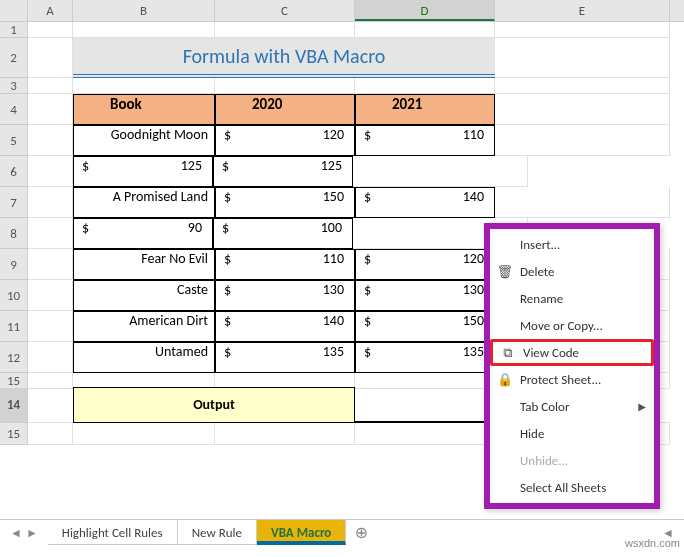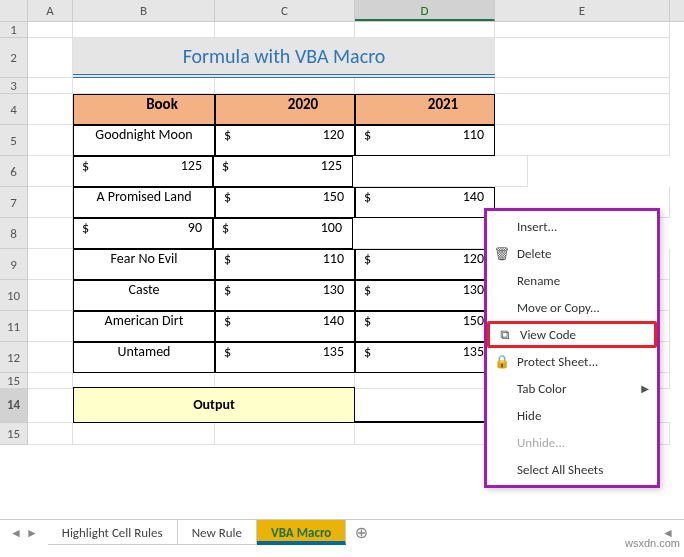--- a/index.html
+++ b/index.html
@@ -23,25 +23,25 @@
     .col-c { width: 140px; }
     .col-d { width: 140px; }
     .col-e { width: 175px; }
     
     
     .title-cell { background: #e5e5e5; border-bottom: 4px double #2e75b6; text-align: center; font-size: 20px; color: #2e75b6; font-weight: 400; line-height: 36px; }
     .row-title { height: 40px; }
     .row-title .row-h { line-height: 40px; }
     
     
-    .th { background: #f4b183; border: 1px solid #000; font-weight: bold; text-align: center; font-size: 15px; padding-left: 36px; }
+    .th { background: #f4b183; border: 1px solid #000; font-weight: bold; font-size: 15px; padding-left: 36px; }
     
     
     .td { border: 1px solid #000; font-size: 14px; padding: 0 6px; }
-    .td-book { text-align: center; }
+    .td-book { text-align: right; }
     .td-money { display: flex; }
     .td-money .dollar { flex: 0 0 auto; padding-left: 2px; }
     .td-money .val { flex: 1; text-align: right; padding-right: 4px; }
     
     
     .output-label { background: #ffffcc; border: 1px solid #000; font-weight: bold; text-align: center; }
     .output-val { border: 1px solid #000; }
     .row-output { height: 34px; align-items: flex-end; }
     .row-output .row-h { line-height: 34px; font-weight: bold; background: #d2d2d2; }
     .row-output .output-label { line-height: 34px; }
@@ -56,21 +56,21 @@
     .tabs-bar { position: absolute; bottom: 12px; left: 0; right: 0; height: 26px; background: #fff; border-top: 1px solid #ccc; display: flex; align-items: center; }
     .tab-nav { display: flex; gap: 4px; padding: 0 10px; color: #888; }
     .tab-nav span { font-size: 12px; cursor: default; }
     .tabs { display: flex; height: 100%; }
     .tab { padding: 0 14px; line-height: 26px; border-right: 1px solid #ccc; font-size: 13px; color: #444; background: #fff; border-bottom: 1px solid #ccc; }
     .tab.active { background: #eab308; color: #217346; font-weight: bold; border-bottom: 4px solid #0369a1; }
     .add-tab { width: 30px; text-align: center; line-height: 26px; color: #888; border: 1px solid transparent; font-size: 16px; }
     .tab-scroll { margin-left: auto; padding-right: 10px; color: #888; font-size: 12px; }
     
     
-    .context-menu { position: absolute; left: 484px; top: 208px; width: 176px; background: #fff; border: 3px solid #a21caf; box-shadow: 2px 2px 6px rgba(0,0,0,0.2); font-size: 13px; padding: 2px 0; }
+    .context-menu { position: absolute; left: 484px; top: 223px; width: 176px; background: #fff; border: 6px solid #a21caf; box-shadow: 2px 2px 6px rgba(0,0,0,0.2); font-size: 13px; padding: 2px 0; }
     .menu-item { display: flex; align-items: center; height: 27px; padding: 0 8px 0 30px; position: relative; color: #333; }
     .menu-item.disabled { color: #aaa; }
     .menu-item .mi-icon { position: absolute; left: 6px; width: 18px; text-align: center; color: #555; }
     .menu-item .arrow { margin-left: auto; color: #555; font-size: 10px; }
     .menu-highlight { border: 3px solid #e8202a; border-radius: 2px; }
     
     .watermark { position: absolute; bottom: 8px; right: 4px; font-size: 11px; color: #888; font-family: Arial; }
   </style>
 </head>
 <body>

